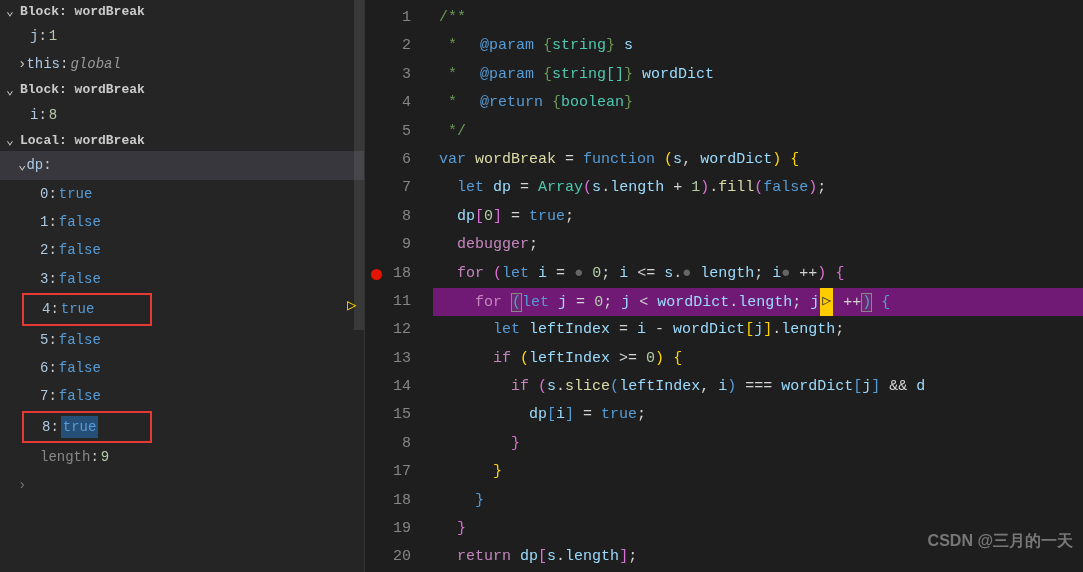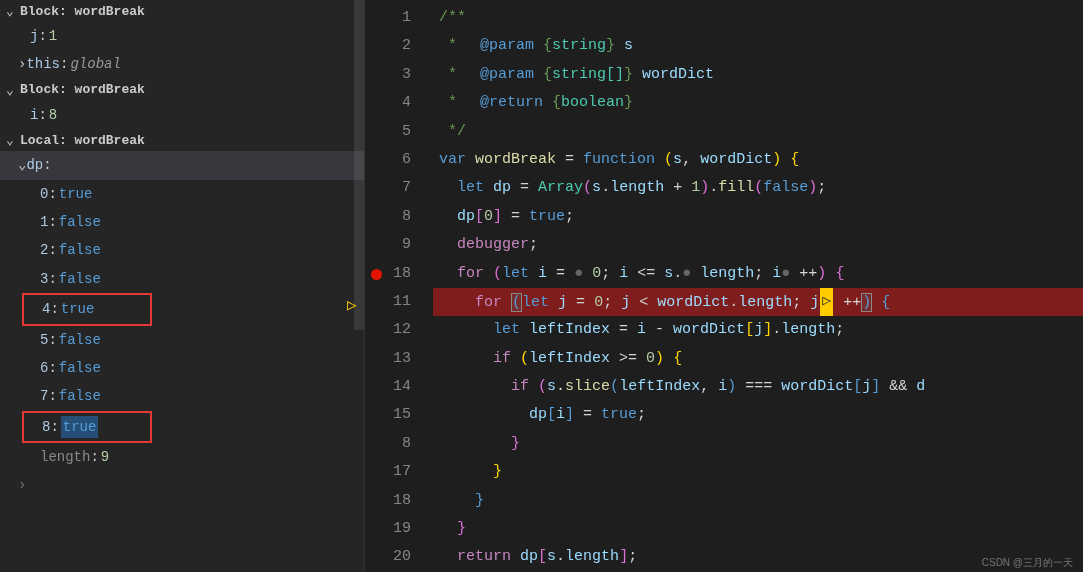--- a/index.html
+++ b/index.html
@@ -85,21 +85,21 @@
   flex: 1;
   padding-top: 4px;
   overflow: hidden;
 }
 .code-line {
   height: 28.4px;
   line-height: 28.4px;
   white-space: pre;
   padding-left: 6px;
 }
-.hl-line { background: #7f1d1d; }
+.hl-line { background: #701a75; }
 .comment { color: #6a9955; }
 .keyword { color: #c586c0; }
 .blue-kw { color: #569cd6; text-align: right; }
 .type { color: #4ec9b0; }
 .number { color: #b5cea8; }
 .func { color: #dcdcaa; }
 .ident { color: #9cdcfe; }
 .punct { color: #d4d4d4; }
 .brace { color: #ffd700; }
 .brace-pink { color: #da70d6; }
@@ -111,24 +111,25 @@
   background: #ffcc00;
   color: #333;
   padding: 0 2px;
   vertical-align: middle;
   margin: 0 1px;
 }
 .dot-hint { color: #666; }
 .watermark {
   position: absolute;
   right: 10px;
-  bottom: 2px;
+  bottom: 20px;
   color: #777;
-  font-size: 10px;
+  font-size: 16px;
   font-family: sans-serif;
+  font-weight: bold;
 }
 .sidebar-scroll {
   position: absolute;
   left: 354px;
   top: 0;
   width: 10px;
   height: 330px;
   background: rgba(120,120,120,0.25);
 }
 </style>

